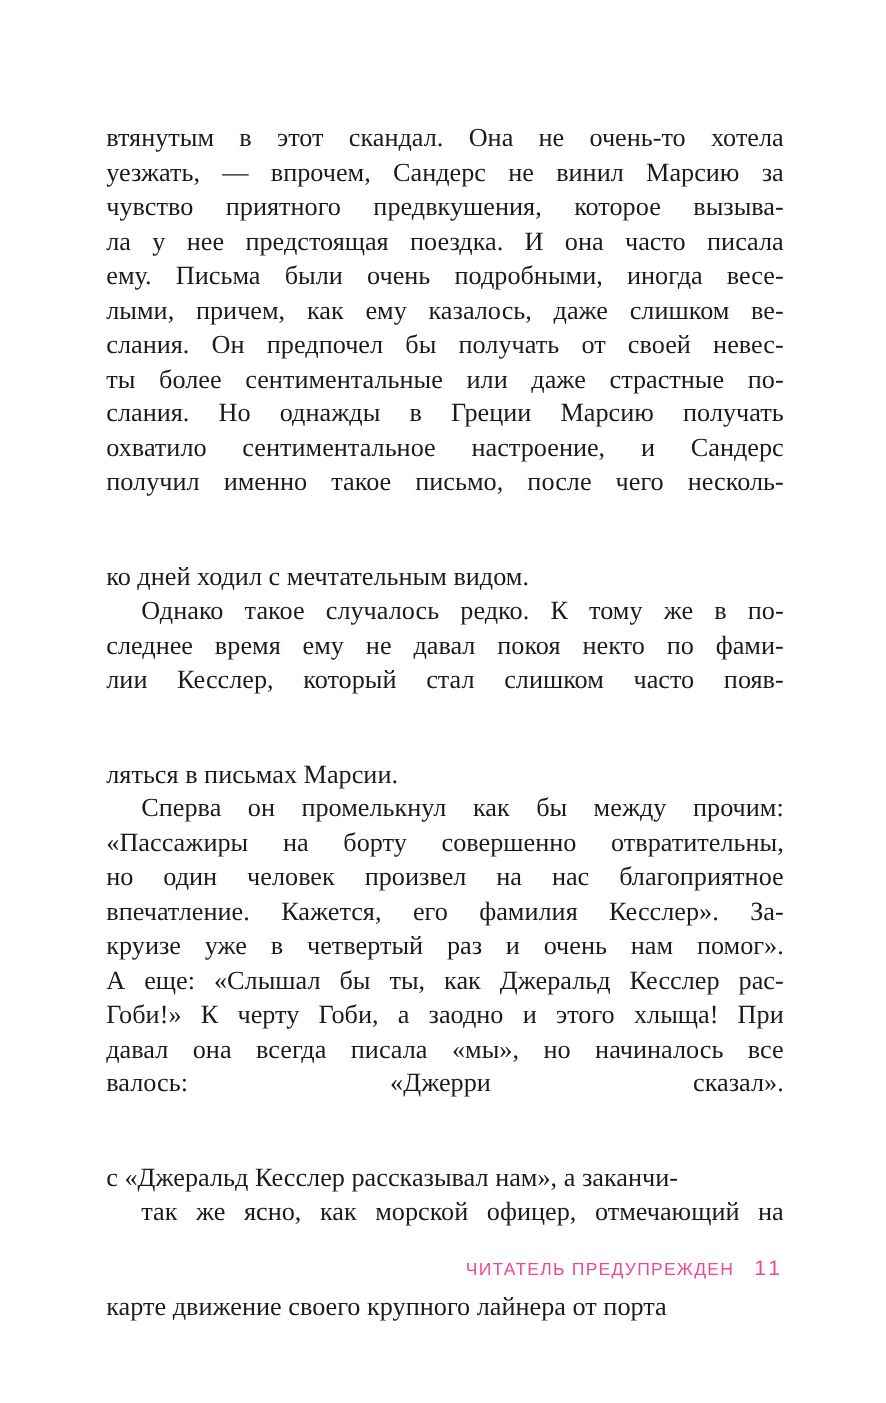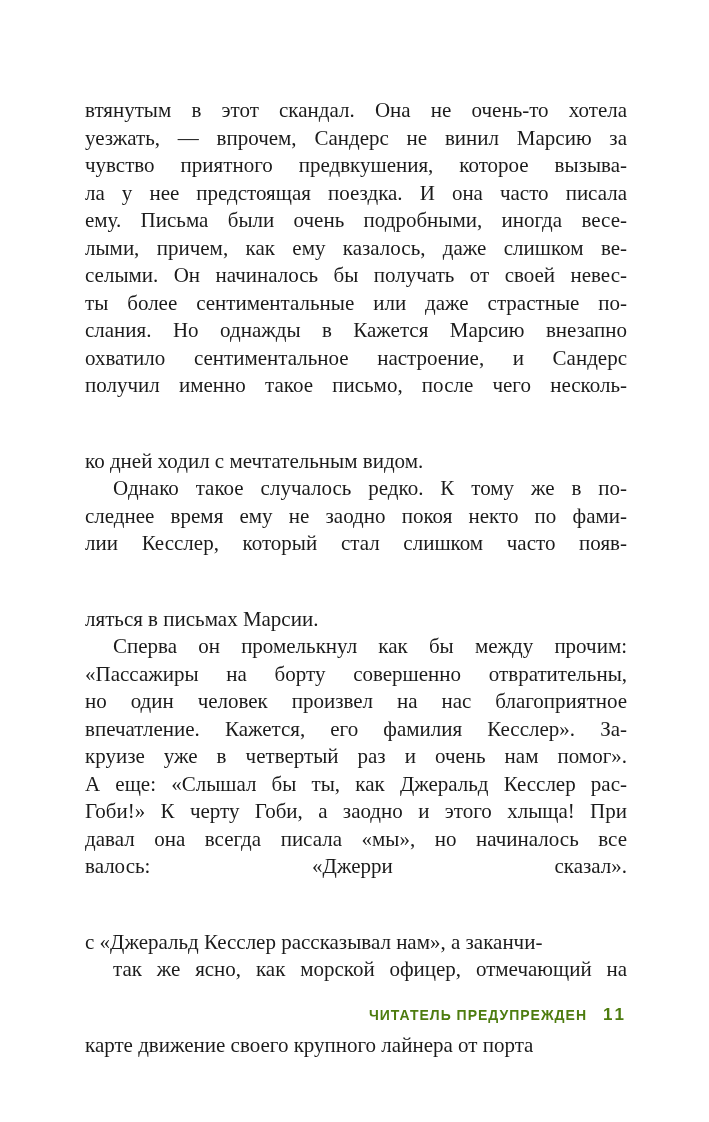--- a/index.html
+++ b/index.html
@@ -33,24 +33,24 @@
     margin-top: 48px;
   }
   .para.indent .line:first-child {
     text-indent: 28px;
   }
   .footer {
     position: absolute;
     top: 1005px;
     right: 82px;
     font-family: "Liberation Sans", sans-serif;
-    font-weight: bold;
+    font-weight: normal;
     font-size: 14px;
     letter-spacing: 1px;
-    color: #4d7c0f;
+    color: #ec4899;
     white-space: nowrap;
   }
   .footer .pgnum {
     margin-left: 16px;
     font-size: 17px;
     letter-spacing: 3px;
   }
 </style>
 </head>
 <body>
@@ -59,30 +59,30 @@
 
   <div class="text-block">
 
   <div class="para">
         <div class="line">втянутым в этот скандал. Она не очень-то хотела</div>
         <div class="line">уезжать, — впрочем, Сандерс не винил Марсию за</div>
         <div class="line">чувство приятного предвкушения, которое вызыва-</div>
         <div class="line">ла у нее предстоящая поездка. И она часто писала</div>
         <div class="line">ему. Письма были очень подробными, иногда весе-</div>
         <div class="line">лыми, причем, как ему казалось, даже слишком ве-</div>
-        <div class="line">селыми. Он начиналось бы получать от своей невес-</div>
+        <div class="line">слания. Он предпочел бы получать от своей невес-</div>
         <div class="line">ты более сентиментальные или даже страстные по-</div>
-        <div class="line">слания. Но однажды в Кажется Марсию внезапно</div>
+        <div class="line">слания. Но однажды в Греции Марсию получать</div>
         <div class="line">охватило сентиментальное настроение, и Сандерс</div>
         <div class="line">получил именно такое письмо, после чего несколь-</div>
         <div class="line">ко дней ходил с мечтательным видом.</div>
       </div>
       <div class="para indent">
         <div class="line">Однако такое случалось редко. К тому же в по-</div>
-        <div class="line">следнее время ему не заодно покоя некто по фами-</div>
+        <div class="line">следнее время ему не давал покоя некто по фами-</div>
         <div class="line">лии Кесслер, который стал слишком часто появ-</div>
         <div class="line">ляться в письмах Марсии.</div>
       </div>
       <div class="para indent">
         <div class="line">Сперва он промелькнул как бы между прочим:</div>
         <div class="line">«Пассажиры на борту совершенно отвратительны,</div>
         <div class="line">но один человек произвел на нас благоприятное</div>
         <div class="line">впечатление. Кажется, его фамилия Кесслер». За-</div>
         <div class="line">круизе уже в четвертый раз и очень нам помог».</div>
         <div class="line">А еще: «Слышал бы ты, как Джеральд Кесслер рас-</div>

